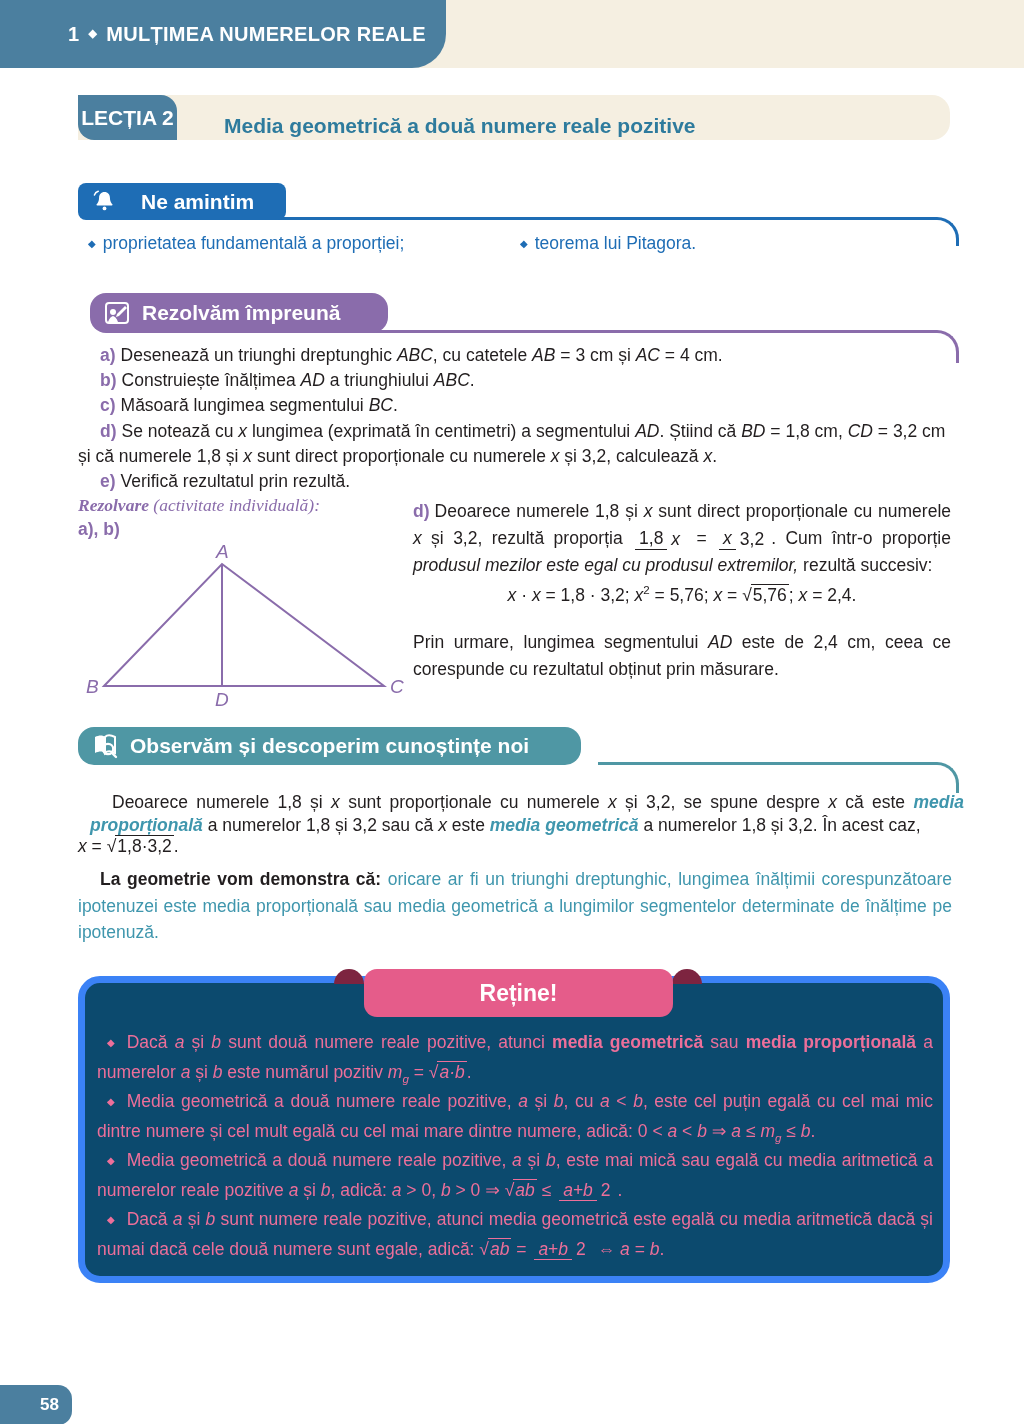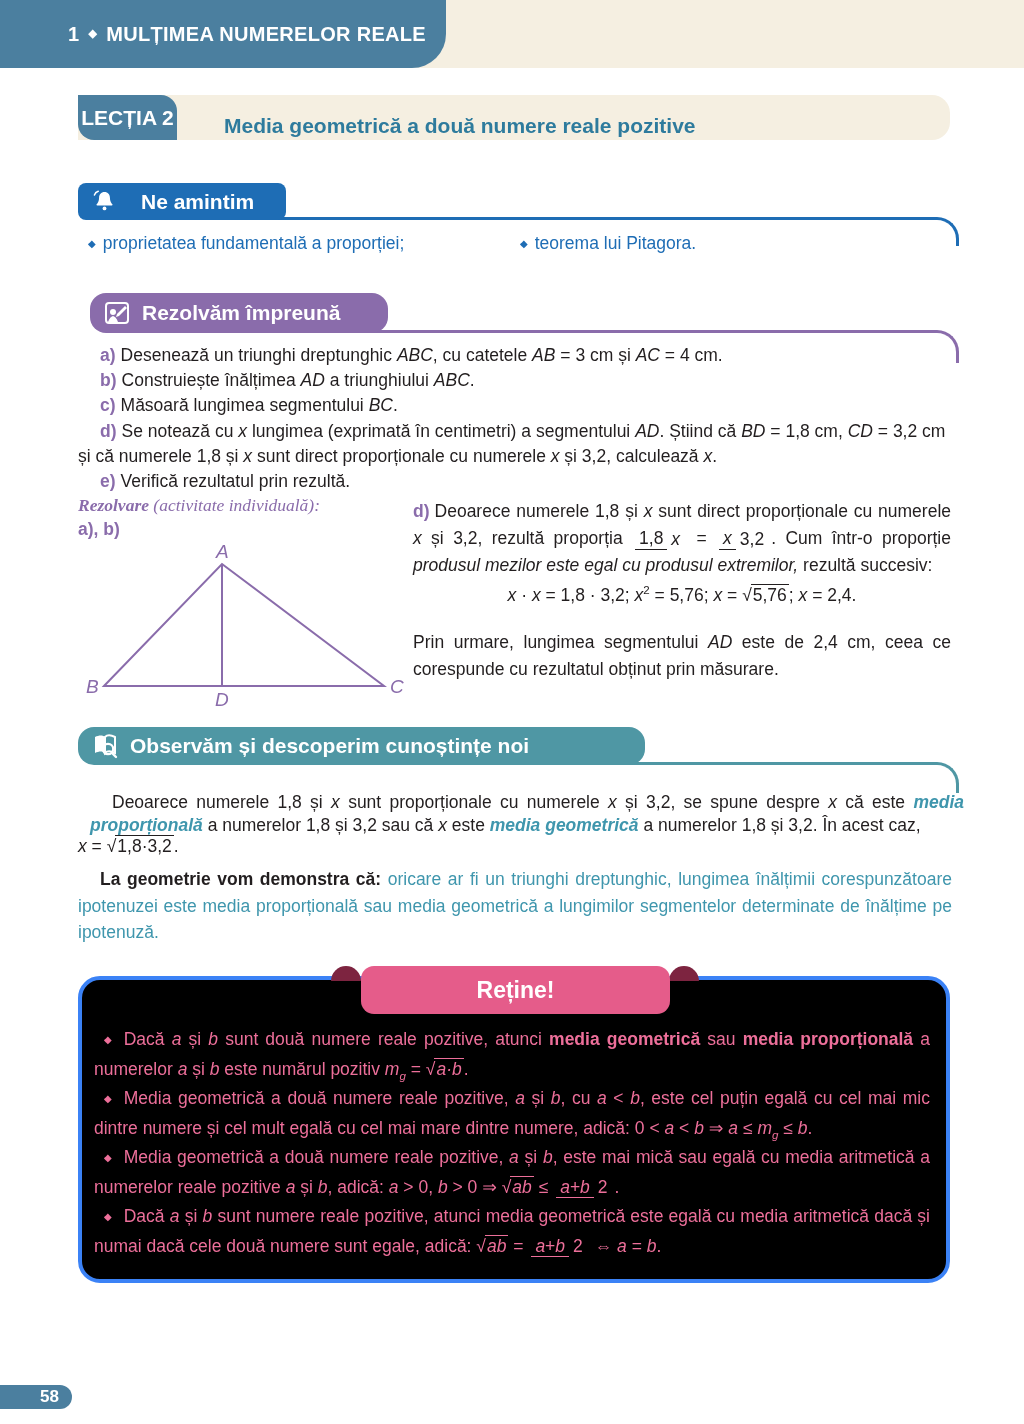--- a/index.html
+++ b/index.html
@@ -21,21 +21,21 @@
                 color:#fff;font-weight:700;font-size:21px;}
   .lesson-title{position:absolute;left:146px;top:0;height:62px;display:flex;align-items:center;
                 color:#2e7b9d;font-weight:700;font-size:21px;}
 
   
   .pill{position:absolute;display:flex;align-items:center;gap:11px;color:#fff;font-weight:700;
         font-size:21px;padding:0 20px 0 14px;box-sizing:border-box;z-index:2;}
   .pill svg{flex:0 0 auto;}
   .pill-blue{left:78px;top:183px;width:208px;height:37px;background:#1e6db5;border-radius:8px;gap:24px;}
   .pill-purple{left:78px;top:293px;width:298px;height:40px;background:#8a6cab;border-radius:16px;margin-left:12px;}
-  .pill-teal{left:78px;top:727px;width:567px;height:38px;background:#4f97a4;border-radius:16px;}
+  .pill-teal{left:78px;top:727px;width:503px;height:38px;background:#4f97a4;border-radius:16px;}
   .tail{position:absolute;border-top:3px solid;border-right:3px solid;border-top-right-radius:22px;z-index:1;}
   .tail-blue{left:270px;top:217px;width:686px;height:26px;border-color:#1e6db5;}
   .tail-purple{left:360px;top:330px;width:596px;height:30px;border-color:#8a6cab;}
   .tail-teal{left:598px;top:762px;width:358px;height:28px;border-color:#4f97a4;}
 
   
   .recall-row{position:absolute;left:88px;top:233px;width:862px;display:flex;color:#1e6db5;font-size:17.5px;}
   .recall-row .rb{display:flex;align-items:baseline;}
   .recall-row .rb:first-child{width:432px;}
   .bullet-dia{font-size:10px;margin-right:7px;transform:translateY(-2px);display:inline-block;}
@@ -75,33 +75,33 @@
 
   
   .obs-p1{position:absolute;left:78px;top:779px;width:874px;font-size:17.5px;line-height:23px;
           text-align:justify;margin:12px;text-indent:22px;}
   .obs-formula{position:absolute;left:78px;top:836px;font-size:17.5px;}
   .obs-p2{position:absolute;left:78px;top:866px;width:874px;font-size:17.5px;line-height:26.5px;
           text-align:justify;margin:0;text-indent:22px;}
 
   
   .retine{position:absolute;left:78px;top:976px;width:872px;height:307px;box-sizing:border-box;
-          background:#000000;border:4px solid #3b82f6;border-radius:22px;}
+          background:#0c4a6e;border:7px solid #3b82f6;border-radius:22px;}
   .ret-ear{position:absolute;width:30px;height:15px;background:#7d2440;border-radius:15px 15px 0 0;top:-14px;z-index:1;}
   .ret-ear-l{left:249px;}
   .ret-ear-r{left:587px;}
   .ret-ribbon{position:absolute;left:279px;top:-14px;width:309px;height:48px;background:#e55c8a;
               border-radius:13px;display:flex;align-items:center;justify-content:center;z-index:2;
               color:#fff;font-weight:700;font-size:23px;}
   .ret-body{position:absolute;left:12px;top:46px;width:836px;color:#ed6f9a;font-size:17.5px;line-height:26.5px;}
   .ret-body p{margin:0 0 3px;text-align:justify;}
   .ret-dia{font-size:10px;margin:0 12px 0 10px;display:inline-block;transform:translateY(-2px);}
 
   
-  .page-tab{position:absolute;left:0;top:1385px;width:72px;height:24px;background:#4b7f9f;
+  .page-tab{position:absolute;left:0;top:1385px;width:72px;height:40px;background:#4b7f9f;
             border-radius:0 14px 14px 0;display:flex;align-items:center;justify-content:flex-end;
             padding-right:13px;box-sizing:border-box;color:#fff;font-weight:700;font-size:17px;}
 </style>
 </head>
 <body>
 
 <div class="page">
 
   <div class="top-band">
     <div class="chapter-tab">

